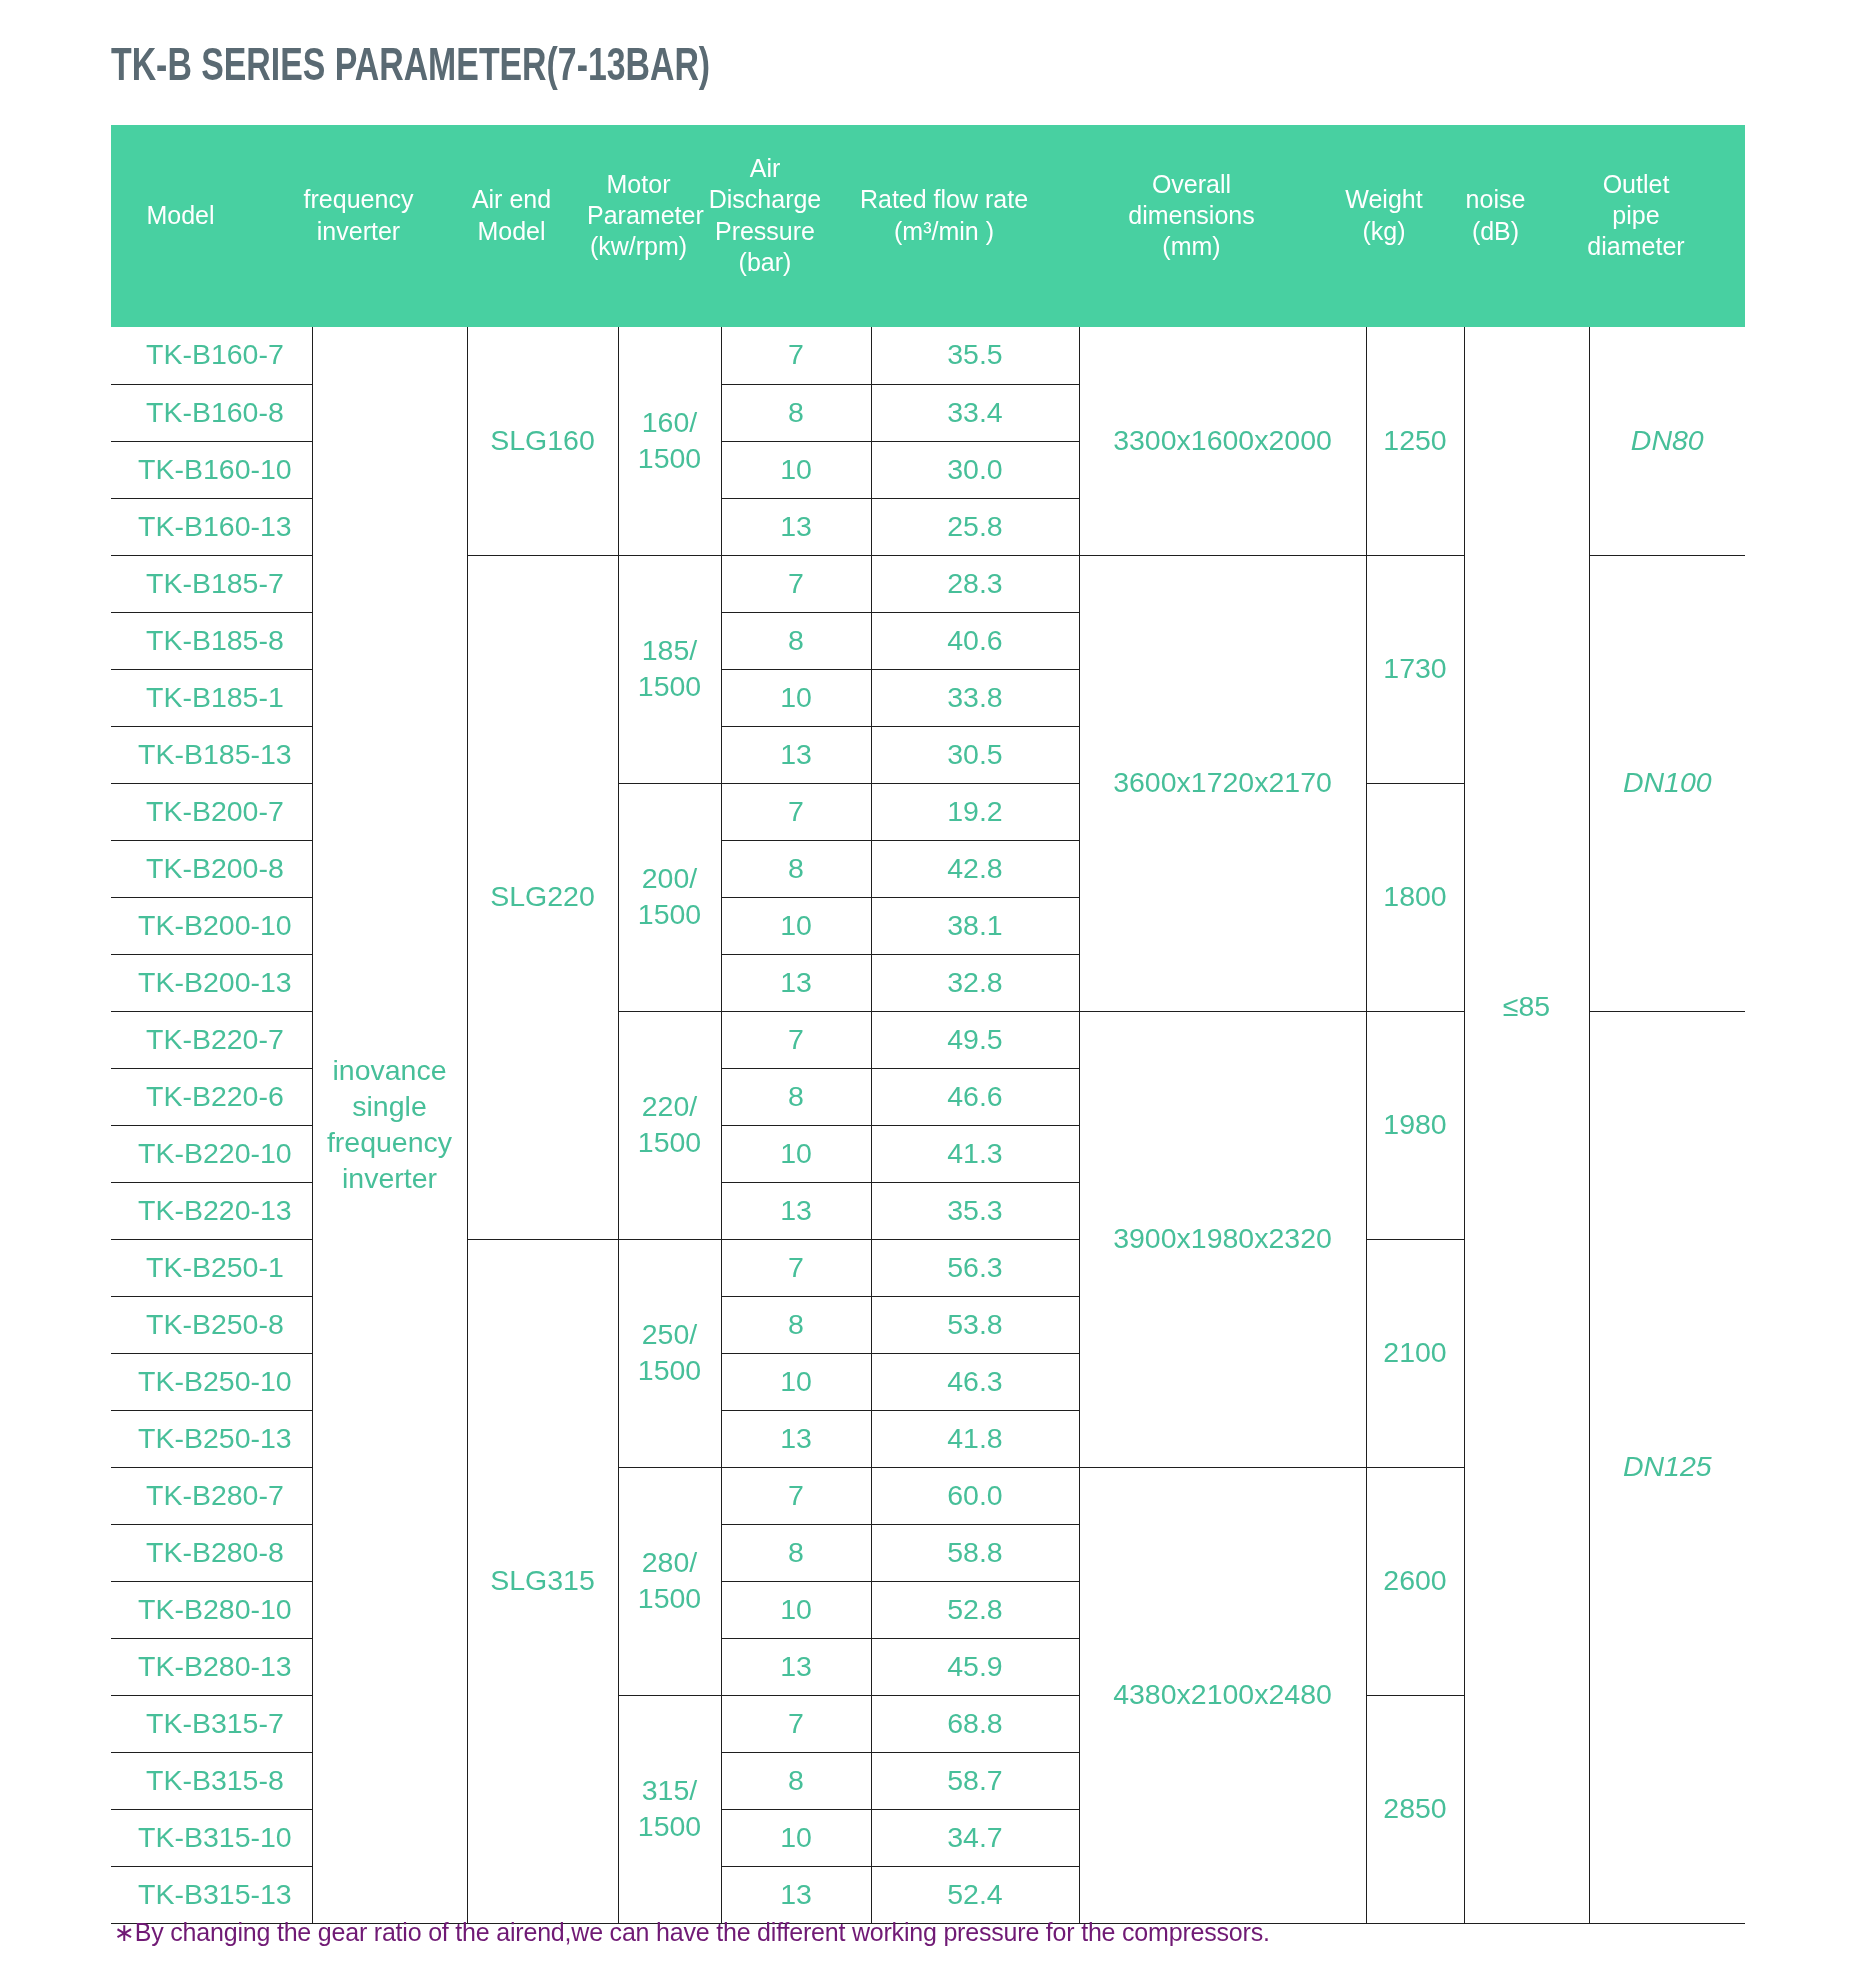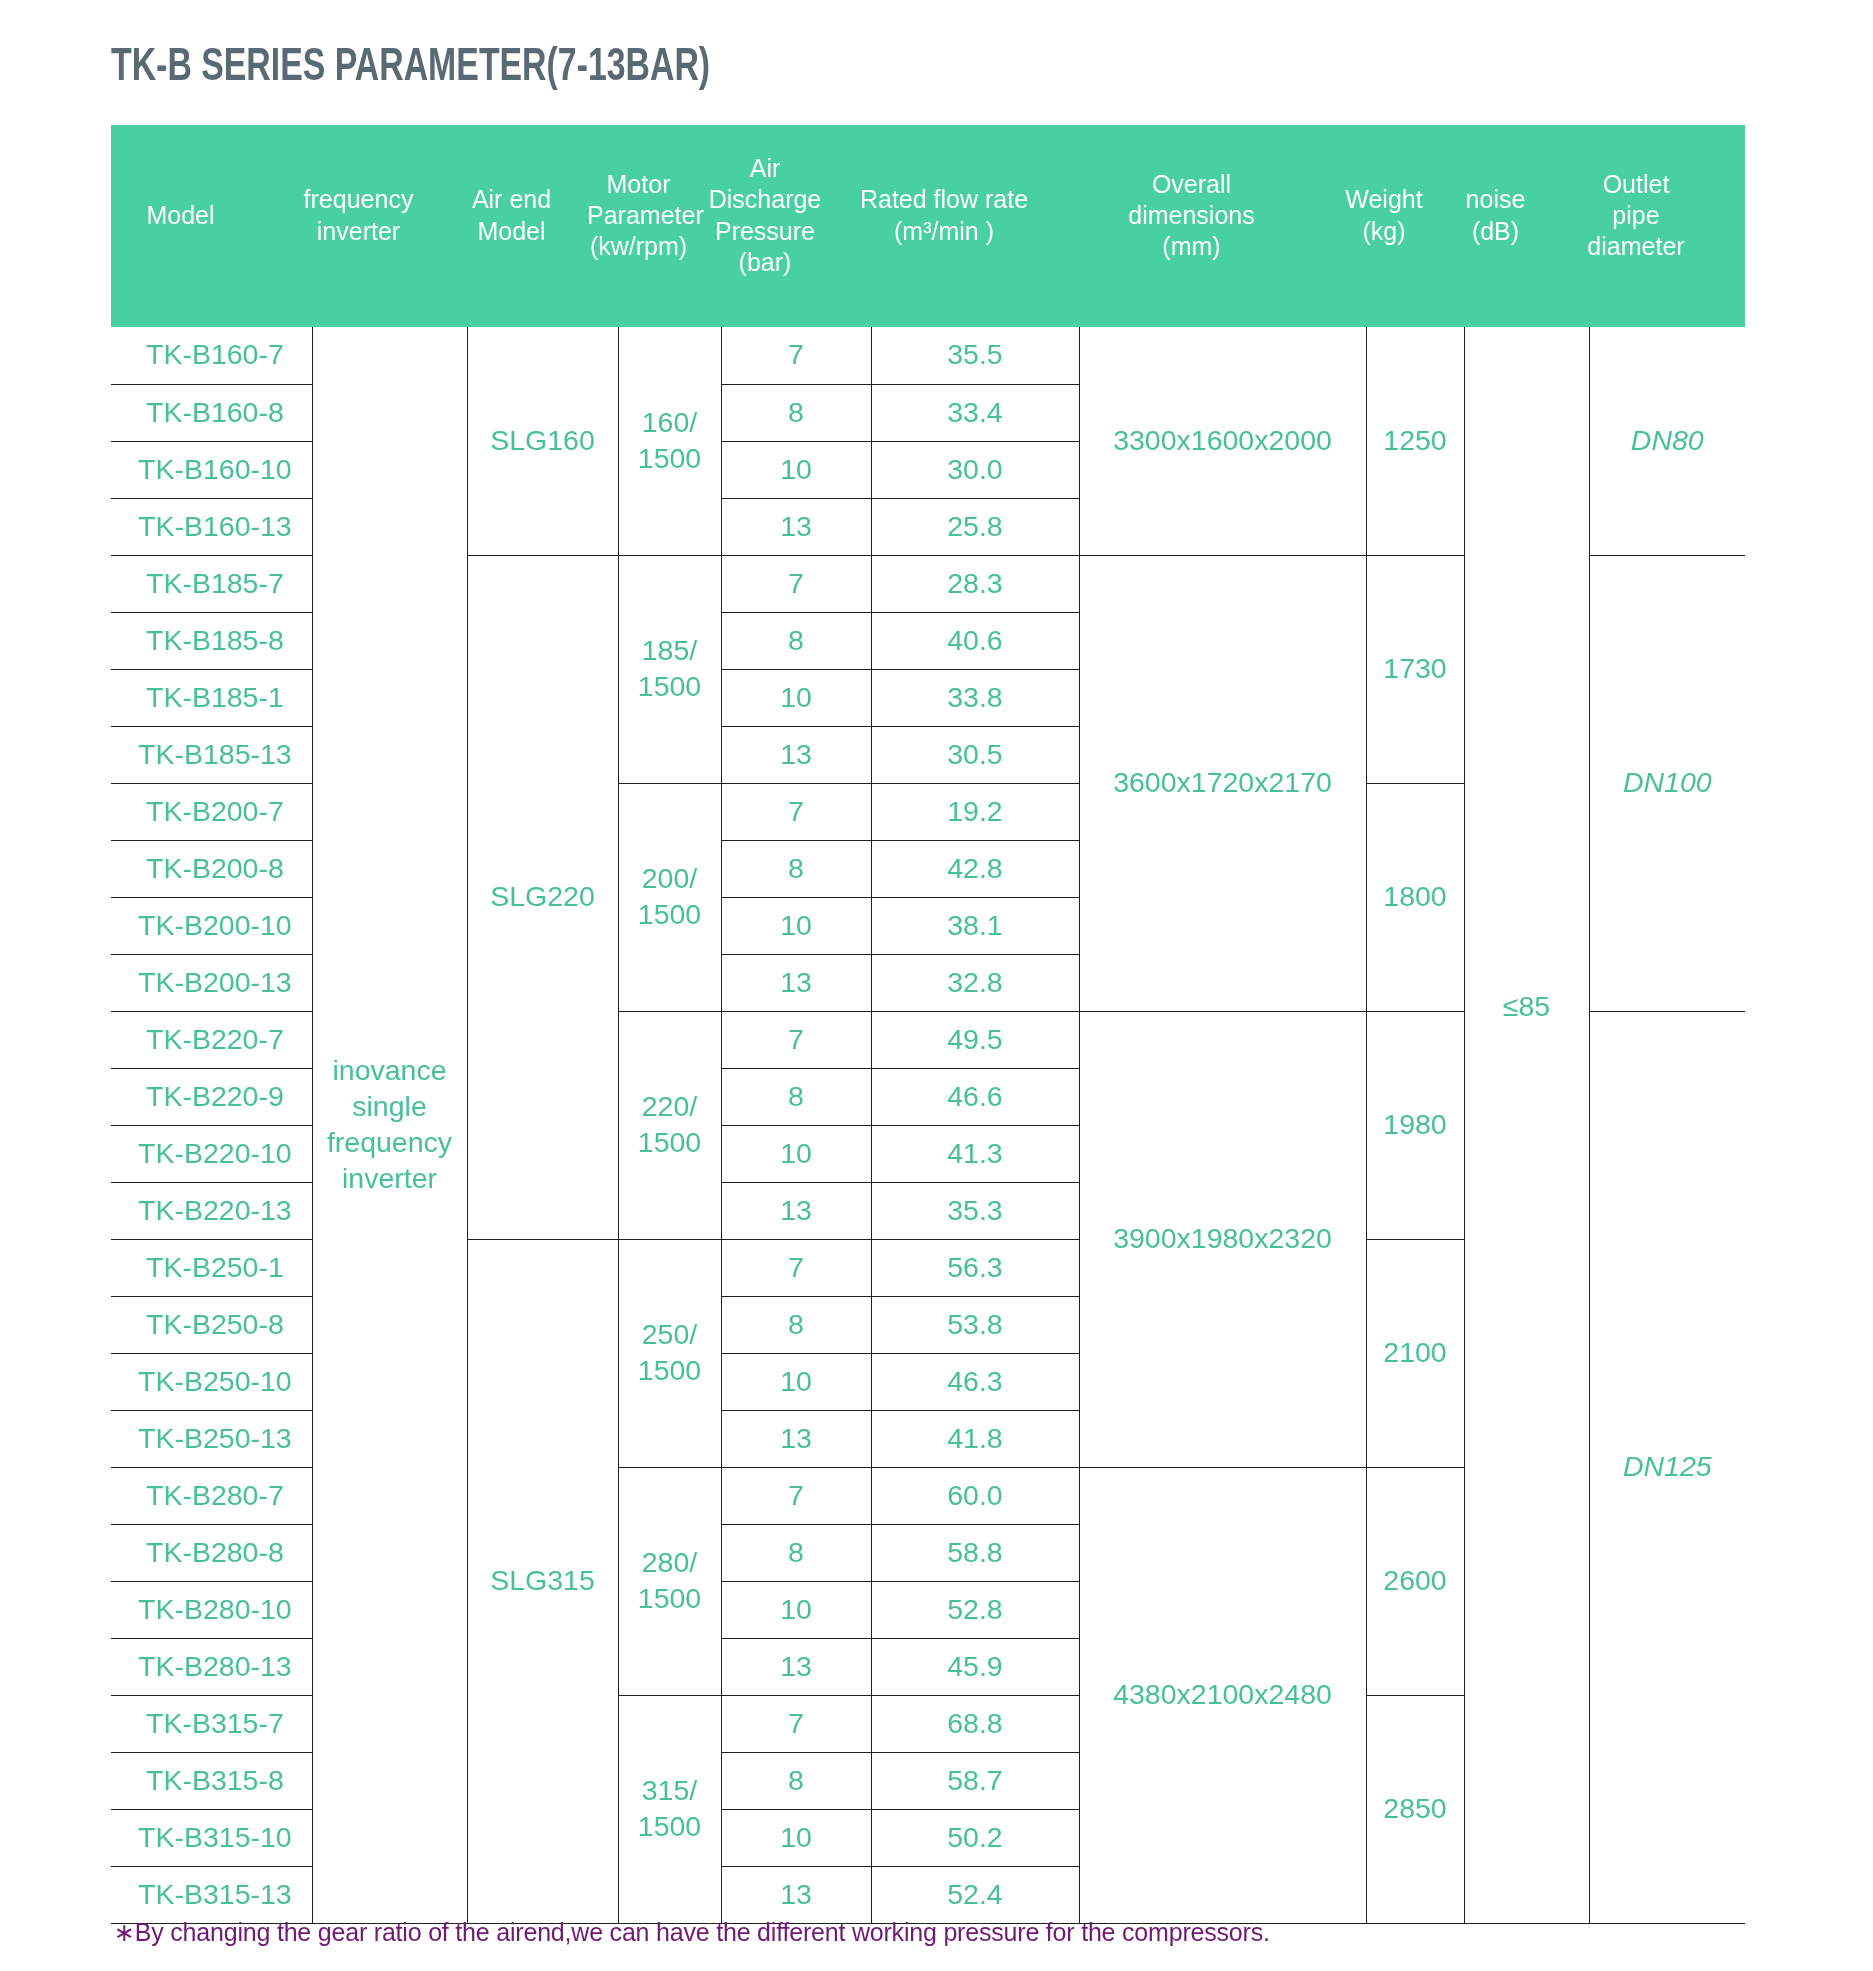--- a/index.html
+++ b/index.html
@@ -191,21 +191,21 @@
         <td class="c-model hb">TK-B220-7</td>
         <td class="hb" rowspan="4">220/
 1500</td>
         <td class="hb">7</td>
         <td class="hb">49.5</td>
         <td class="hb" rowspan="8">3900x1980x2320</td>
         <td class="hb" rowspan="4">1980</td>
         <td class="hb c-last" rowspan="16">DN125</td>
       </tr>
       <tr>
-        <td class="c-model hb">TK-B220-9</td>
+        <td class="c-model hb">TK-B220-6</td>
         <td class="hb">8</td>
         <td class="hb">46.6</td>
       </tr>
       <tr>
         <td class="c-model hb">TK-B220-10</td>
         <td class="hb">10</td>
         <td class="hb">41.3</td>
       </tr>
       <tr>
         <td class="c-model hb">TK-B220-13</td>
@@ -269,21 +269,21 @@
         <td class="hb" rowspan="4">2850</td>
       </tr>
       <tr>
         <td class="c-model hb">TK-B315-8</td>
         <td class="hb">8</td>
         <td class="hb">58.7</td>
       </tr>
       <tr>
         <td class="c-model hb">TK-B315-10</td>
         <td class="hb">10</td>
-        <td class="hb">50.2</td>
+        <td class="hb">34.7</td>
       </tr>
       <tr>
         <td class="c-model hb">TK-B315-13</td>
         <td class="hb">13</td>
         <td class="hb">52.4</td>
       </tr>
     </tbody>
 </table>
 
 <div class="footnote">∗By changing the gear ratio of the airend,we can have the different working pressure for the compressors.</div>

